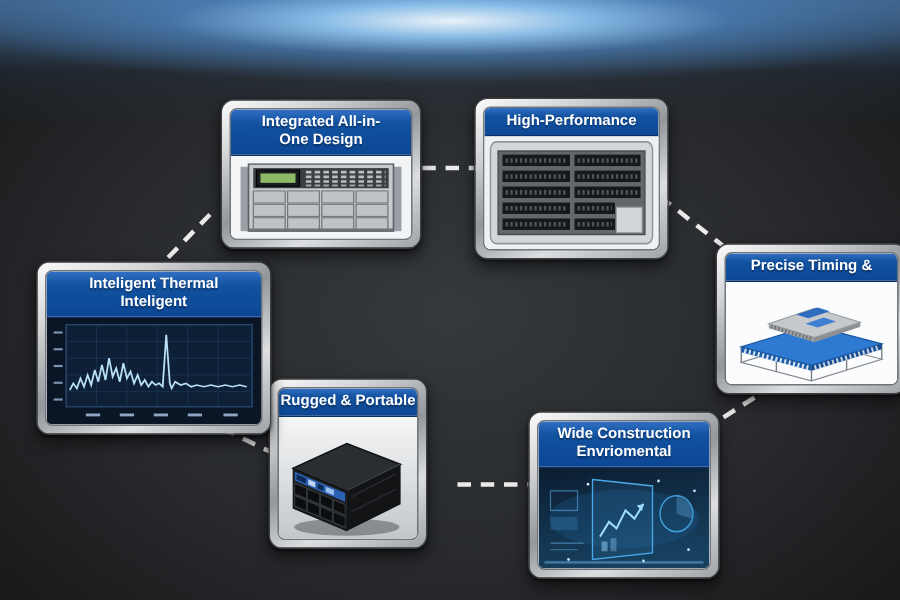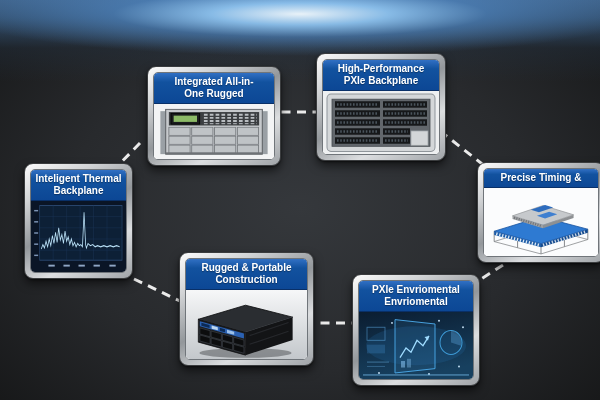--- a/index.html
+++ b/index.html
@@ -44,21 +44,21 @@
   <line x1="503" y1="265" x2="467" y2="288"></line>
   <line x1="305" y1="323" x2="354" y2="323"></line>
   <line x1="134" y1="279" x2="182" y2="302"></line>
   <line x1="140" y1="143" x2="103" y2="181"></line>
 </svg>
 
 <div class="card" style="left:147px;top:66px;width:134px;height:100px">
   <div class="card-inner">
     <div class="card-header">
       <div>Integrated All-in-</div>
-      <div>One Rugged</div>
+      <div>One Design</div>
     </div>
     <div class="card-image">
       <svg viewBox="0 0 113 62" preserveAspectRatio="none">
         <rect width="113" height="62" fill="#f3f4f5"></rect>
         <rect x="6" y="8" width="5" height="48" fill="#9aa0a5"></rect>
         <rect x="102" y="8" width="5" height="48" fill="#9aa0a5"></rect>
         <rect x="11" y="6" width="91" height="50" fill="#c7cacd" stroke="#5d6165" stroke-width="1"></rect>
         <rect x="14" y="9" width="85" height="15" fill="#3b3e41"></rect>
         <rect x="16" y="10.5" width="27" height="12" fill="#1a1c1e" stroke="#000" stroke-width="0.8"></rect>
         <rect x="18.5" y="13" width="22" height="7" fill="#8cba67"></rect>
@@ -79,25 +79,24 @@
             <rect x="35.5" y="46" width="20" height="9"></rect>
             <rect x="57" y="46" width="20" height="9"></rect>
             <rect x="78.5" y="46" width="20" height="9"></rect>
         </g>
         <rect x="11" y="54" width="91" height="2.5" fill="#6e7276"></rect>
       </svg>
     </div>
   </div>
 </div>
 
-<div class="card" style="left:316px;top:53px;width:130px;height:108px">
+<div class="card" style="left:316px;top:65px;width:130px;height:108px">
   <div class="card-inner">
     <div class="card-header">
       <div>High-Performance</div>
-      <div>PXIe Backplane</div>
     </div>
     <div class="card-image">
       <svg viewBox="0 0 116 62" preserveAspectRatio="none">
         <rect width="116" height="62" fill="#eef0f1"></rect>
         <rect x="4" y="3" width="108" height="56" rx="4" fill="#d4d7d9" stroke="#8f959a"></rect>
         <rect x="9" y="8" width="98" height="46" fill="#62676c" stroke="#454a4f" stroke-width="0.8"></rect>
         <g fill="#16181a">
           <rect x="12" y="10" width="45" height="6.3"></rect>
             <rect x="60" y="10" width="44" height="6.3"></rect>
           <rect x="12" y="18.8" width="45" height="6.3"></rect>
@@ -155,21 +154,21 @@
         <polygon points="46,21 60,16.5 68,19 54,23.5" fill="#2d6cbe"></polygon>
         <polygon points="52,27 64,23 72,25.5 60,29.5" fill="#3f7fd0"></polygon>
       </svg>
     </div>
   </div>
 </div>
 
 <div class="card" style="left:352px;top:274px;width:128px;height:112px">
   <div class="card-inner">
     <div class="card-header">
-      <div>PXIe Envriomental</div>
+      <div>Wide Construction</div>
       <div>Envriomental</div>
     </div>
     <div class="card-image">
       <svg viewBox="0 0 114 62" preserveAspectRatio="none">
         <defs>
           <linearGradient id="g4" x1="0" y1="0" x2="0.3" y2="1">
             <stop offset="0" stop-color="#0b1d31"></stop>
               <stop offset="1" stop-color="#17405f"></stop>
           </linearGradient>
         </defs>
@@ -193,25 +192,24 @@
             <circle cx="20" cy="56" r="0.9"></circle>
             <circle cx="70" cy="57" r="0.9"></circle>
             <circle cx="100" cy="50" r="0.9"></circle>
           </g>
         <rect x="4" y="57" width="106" height="1.6" fill="rgba(130,205,255,0.4)"></rect>
       </svg>
     </div>
   </div>
 </div>
 
-<div class="card" style="left:179px;top:252px;width:135px;height:114px">
+<div class="card" style="left:179px;top:252px;width:106px;height:114px">
   <div class="card-inner">
     <div class="card-header">
       <div>Rugged &amp; Portable</div>
-      <div>Construction</div>
     </div>
     <div class="card-image">
       <svg viewBox="0 0 118 64" preserveAspectRatio="none">
         <defs>
           <linearGradient id="g5" x1="0" y1="0" x2="0" y2="1">
             <stop offset="0" stop-color="#f6f7f8"></stop>
               <stop offset="1" stop-color="#c3c7cb"></stop>
           </linearGradient>
         </defs>
         <rect width="118" height="64" fill="url(#g5)"></rect>
@@ -237,25 +235,25 @@
           </g>
         </g>
         <polygon points="58,39 104,25 104,46 58,60" fill="#131416"></polygon>
         <line x1="62" y1="42" x2="100" y2="30" stroke="#26282c" stroke-width="1"></line>
         <line x1="62" y1="50" x2="100" y2="38" stroke="#26282c" stroke-width="1"></line>
       </svg>
     </div>
   </div>
 </div>
 
-<div class="card" style="left:24px;top:163px;width:109px;height:116px">
+<div class="card" style="left:24px;top:174px;width:157px;height:116px">
   <div class="card-inner">
     <div class="card-header">
       <div>Inteligent Thermal</div>
-      <div>Backplane</div>
+      <div>Inteligent</div>
     </div>
     <div class="card-image">
       <svg viewBox="0 0 120 64" preserveAspectRatio="none">
         <rect width="120" height="64" fill="#0a1526"></rect>
         <rect x="11" y="4" width="104" height="49" fill="#0d2036" stroke="#2b4a73" stroke-width="0.8"></rect>
         <g stroke="#1b3557" stroke-width="0.5">
           <line x1="28" y1="4" x2="28" y2="53"></line>
             <line x1="45" y1="4" x2="45" y2="53"></line>
           <line x1="62" y1="4" x2="62" y2="53"></line>
             <line x1="79" y1="4" x2="79" y2="53"></line>

